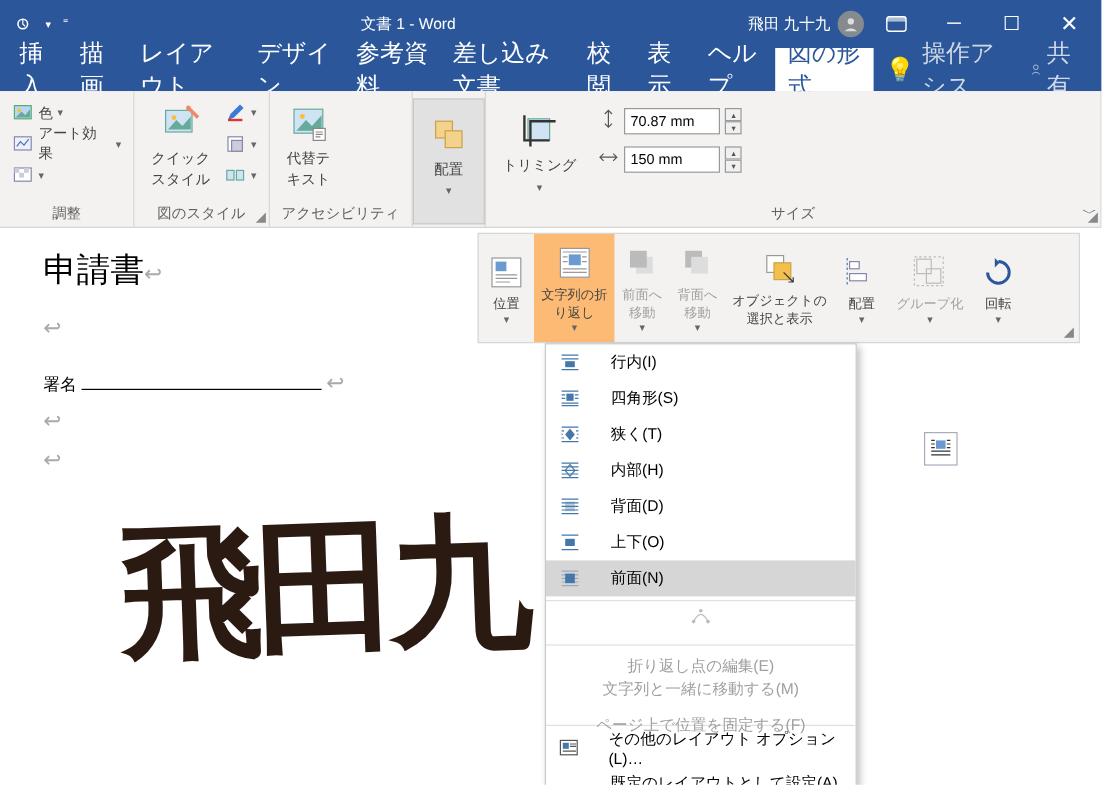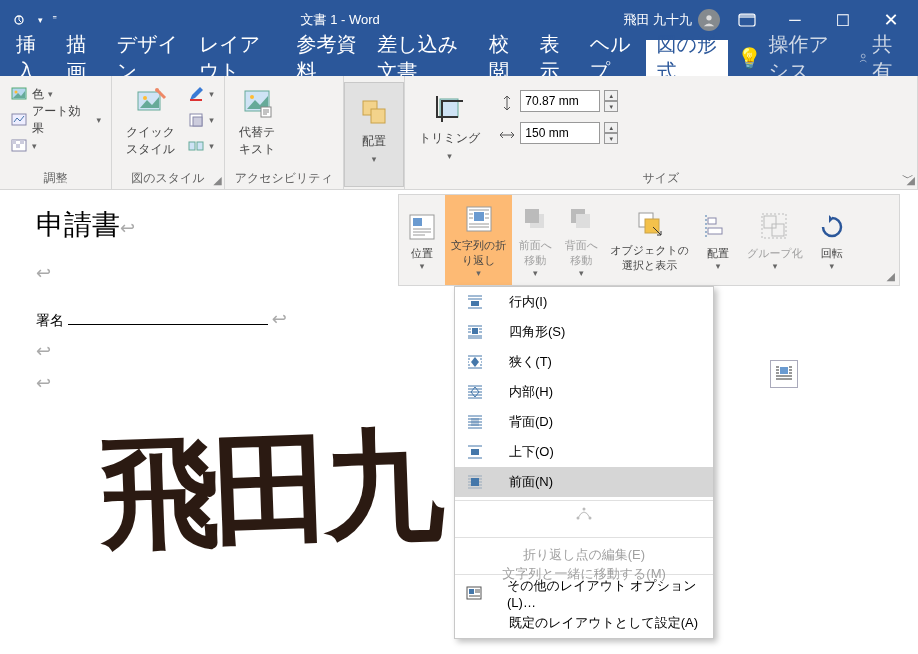--- a/index.html
+++ b/index.html
@@ -24,21 +24,21 @@
 .group .items { flex: 1; display: flex; gap: 8px; }
 .group .label { text-align: center; font-size: 12px; color: #616161; padding-top: 2px; position: relative; }
 .group .label .launcher { position: absolute; right: -8px; bottom: 0; font-size: 11px; color: #888; }
 .bigbtn { display: flex; flex-direction: column; align-items: center; justify-content: flex-start; padding: 4px 4px; gap: 4px; cursor: pointer; }
 .bigbtn .ico { width: 34px; height: 34px; display: flex; align-items: center; justify-content: center; }
 .bigbtn.active { background: #e1e1e1; border: 1px solid #c8c8c8; }
 .smallrow { display: flex; align-items: center; gap: 4px; height: 24px; cursor: pointer; }
 .ico16 { width: 18px; height: 18px; display: inline-flex; align-items: center; justify-content: center; }
 .col { display: flex; flex-direction: column; gap: 2px; }
 
-.sizebox { display: flex; align-items: flex-end; gap: 4px; }
+.sizebox { display: flex; align-items: flex-start; gap: 4px; }
 .sizebox input { width: 80px; height: 22px; border: 1px solid #999; background: #fff; font-size: 12px; padding: 0 4px; }
 .spinner { width: 14px; display: flex; flex-direction: column; font-size: 7px; color: #555; }
 .spinner span { border: 1px solid #999; height: 11px; display: flex; align-items: center; justify-content: center; background: #f0f0f0; }
 
 .doc { position: absolute; top: 190px; left: 0; right: 0; bottom: 0; background: #fff; padding: 16px 36px; }
 .doc h1 { font-family: "MS Mincho", serif; font-size: 28px; font-weight: normal; }
 .para-mark { color: #aaa; font-size: 18px; }
 .sig-line { margin-top: 24px; font-size: 14px; }
 .sig-line .line { display: inline-block; border-bottom: 1px solid #000; width: 200px; height: 16px; }
 
@@ -96,22 +96,22 @@
     </span>
     <span class="winbtn">─</span>
     <span class="winbtn">☐</span>
     <span class="winbtn close">✕</span>
   </div>
 </div>
 
 <div class="ribbon-tabs">
   <div class="tab">挿入</div>
   <div class="tab">描画</div>
+  <div class="tab">レイアウト</div>
   <div class="tab">デザイン</div>
-  <div class="tab">レイアウト</div>
   <div class="tab">参考資料</div>
   <div class="tab">差し込み文書</div>
   <div class="tab">校閲</div>
   <div class="tab">表示</div>
   <div class="tab">ヘルプ</div>
   <div class="tab active">図の形式</div>
   <div class="tab gray">
       <span class="bulb">💡</span>
       <span>操作アシス</span>
     </div>
@@ -481,20 +481,24 @@
           <circle cx="9" cy="5" r="1.5" fill="#bbb"></circle>
         </svg>
       </span>
       <span>折り返し点の編集(E)</span>
     </div>
   <div class="sep"></div>
   <div class="item disabled">
       <span class="mico"></span>
       <span>文字列と一緒に移動する(M)</span>
     </div>
+  <div class="item disabled">
+      <span class="mico"></span>
+      <span>ページ上で位置を固定する(F)</span>
+    </div>
   <div class="sep"></div>
   <div class="item">
       <span class="mico">
         <svg width="18" height="18">
           <rect x="2" y="3" width="14" height="12" fill="none" stroke="#555"></rect>
           <rect x="4" y="5" width="5" height="5" fill="#47a"></rect>
           <path d="M10 6 h5 M10 8 h5 M4 12 h11" stroke="#555"></path>
         </svg>
       </span>
       <span>その他のレイアウト オプション(L)…</span>

